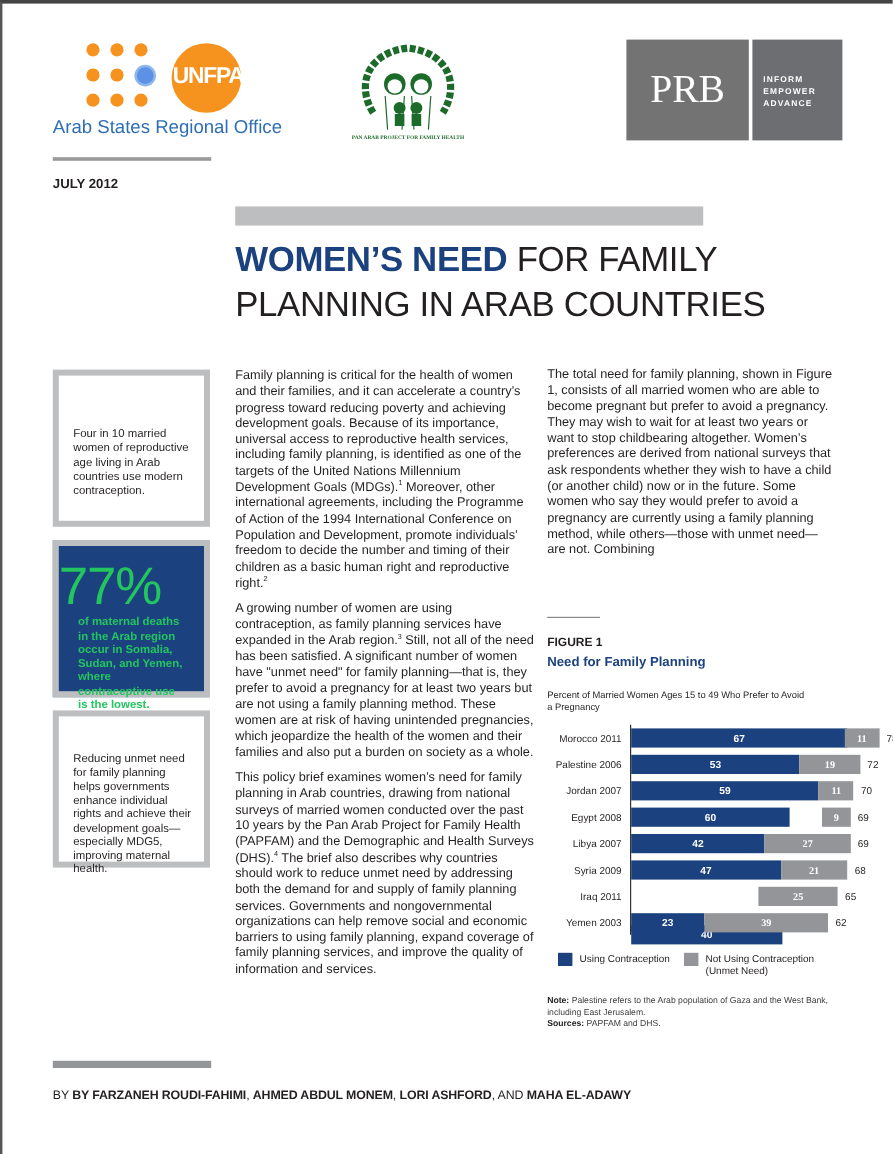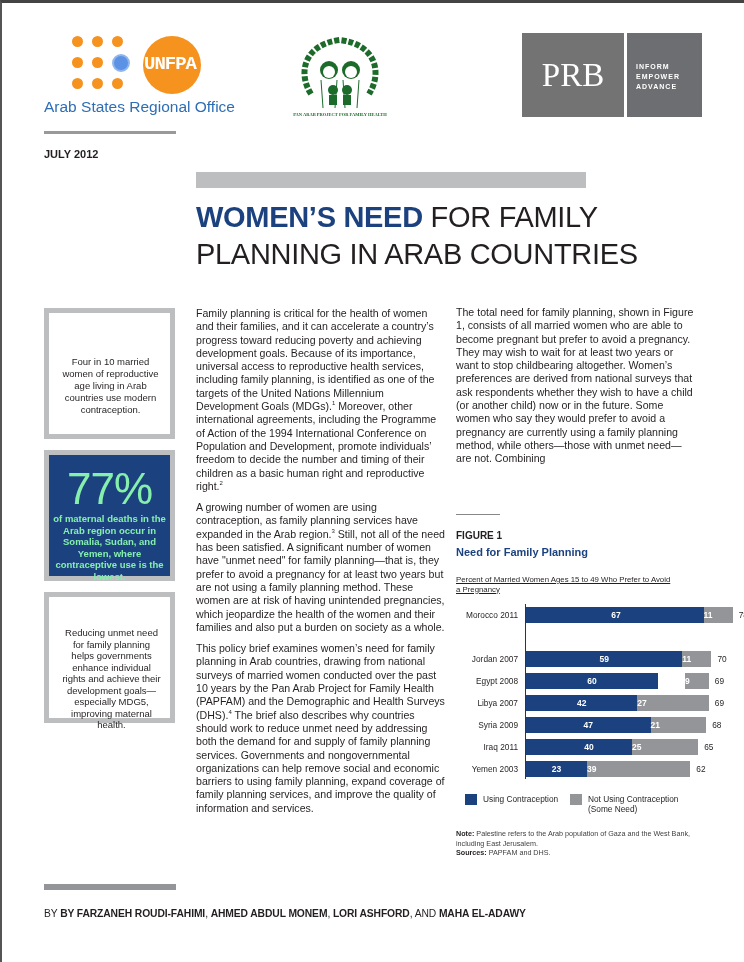--- a/index.html
+++ b/index.html
@@ -6,64 +6,64 @@
   html, body { width: 744px; height: 962px; background: #ffffff; overflow: hidden; }
   body { font-family: "Liberation Sans", sans-serif; color: #231f20; position: relative; }
   .frame { position: absolute; left: 0; top: 0; width: 744px; height: 962px; border-top: 3px solid #444; border-left: 2px solid #555; }
 
   
   .unfpa { position: absolute; left: 40px; top: 30px; width: 200px; height: 95px; }
   .dots { position: absolute; left: 32px; top: 6px; width: 70px; height: 58px; }
   .dot { position: absolute; width: 11px; height: 11px; border-radius: 50%; background: #f6921e; }
   .un-emblem { position: absolute; left: 72px; top: 24px; width: 18px; height: 18px; border-radius: 50%; background: #5b92e5; border: 2px solid #8fb7ec; }
   .unfpa-circle { position: absolute; left: 103px; top: 6px; width: 58px; height: 58px; border-radius: 50%; background: #f6921e; }
-  .unfpa-word { position: absolute; left: 104px; top: 23px; font-family: Liberation Mono, monospace; font-weight: bold; font-size: 19px; color: #fff; letter-spacing: -1px; }
+  .unfpa-word { position: absolute; left: 104px; top: 23px; font-family: Liberation Sans, sans-serif; font-weight: bold; font-size: 19px; color: #fff; letter-spacing: -1px; }
   .unfpa-sub { position: absolute; left: 4px; top: 68px; font-size: 15.5px; color: #2e6eb5; white-space: nowrap; text-align: right; }
   .unfpa-rule { position: absolute; left: 4px; top: 101px; width: 132px; height: 3px; background: #999; }
 
   .papfam { position: absolute; left: 293px; top: 32px; width: 94px; height: 92px; }
   .papfam-text { position: absolute; left: 0; top: 80px; width: 94px; font-family: "Liberation Serif", serif; font-size: 4.5px; font-weight: bold; color: #1d6b2a; text-align: center; white-space: nowrap; }
 
   .prb { position: absolute; left: 522px; top: 33px; width: 180px; height: 84px; }
   .prb-left { position: absolute; left: 0; top: 0; width: 102px; height: 84px; background: #737373; color: #fff; font-family: "Liberation Serif", serif; font-size: 33px; display: flex; align-items: center; justify-content: center; }
   .prb-right { position: absolute; left: 105px; top: 0; width: 75px; height: 84px; background: #6d6e71; color: #fff; font-size: 7px; font-weight: bold; letter-spacing: 1px; padding: 29px 0 0 9px; line-height: 10px; }
   .prb-right div { white-space: nowrap; }
 
   .date { position: absolute; left: 44px; top: 148px; font-size: 11px; font-weight: bold; color: #231f20; }
   .title-bar { position: absolute; left: 196px; top: 172px; width: 390px; height: 16px; background: #bcbec0; }
   .title { position: absolute; left: 196px; top: 199px; width: 460px; font-size: 29px; line-height: 37px; color: #231f20; letter-spacing: -0.3px; }
   .title .strong { color: #1b427f; font-weight: bold; }
 
   
-  .box { position: absolute; left: 44px; width: 131px; border: 5px solid #bcbec0; text-align: center; }
+  .box { position: absolute; left: 44px; width: 131px; border: 5px solid #bcbec0; }
   .box1 { top: 308px; height: 131px; background: #fff; padding: 43px 10px 0 12px; font-size: 9.5px; line-height: 12px; color: #231f20; }
-  .box2 { top: 450px; height: 131px; background: #1b427f; border-color: #bcbec0; text-align: center; color: #86efac; padding-top: 10px; }
+  .box2 { top: 450px; height: 131px; background: #1b427f; border-color: #bcbec0; color: #22c55e; padding-top: 10px; }
   .box2 .big { font-size: 44px; line-height: 48px; font-weight: normal; letter-spacing: -1px; }
-  .box2 .small { font-size: 9.5px; line-height: 11.5px; font-weight: bold; padding: 0 4px; }
+  .box2 .small { font-size: 9.5px; line-height: 11.5px; font-weight: bold; padding: 0 16px; }
   .box3 { top: 592px; height: 131px; background: #fff; padding: 30px 8px 0 12px; font-size: 9.5px; line-height: 11.5px; color: #231f20; }
 
   
   .col { position: absolute; font-size: 10.6px; line-height: 13.3px; color: #231f20; }
   .col1 { left: 196px; top: 307px; width: 250px; }
   .col1 p { margin-bottom: 8px; }
   .col2 { left: 456px; top: 306px; width: 240px; }
   .h2 { font-size: 17px; line-height: 20px; color: #1b427f; margin-bottom: 4px; letter-spacing: 0.2px; }
   sup { font-size: 6px; vertical-align: super; line-height: 0; }
 
   .fig-rule { position: absolute; left: 456px; top: 514px; width: 44px; height: 1px; background: #888; }
   .fig-label { position: absolute; left: 456px; top: 530px; font-size: 10px; font-weight: bold; color: #231f20; }
   .fig-title { position: absolute; left: 456px; top: 546px; font-size: 11px; font-weight: bold; color: #1b427f; }
-  .chart-sub { position: absolute; left: 456px; top: 575px; width: 220px; font-size: 7.8px; line-height: 9.5px; color: #231f20; text-decoration: underline; }
+  .chart-sub { position: absolute; left: 456px; top: 575px; width: 220px; font-size: 7.8px; line-height: 9.5px; color: #231f20; }
 
   .chart { position: absolute; left: 456px; top: 604px; width: 270px; height: 180px; }
   .axis { position: absolute; left: 69px; top: 0; width: 1px; height: 175px; background: #333; }
   .row { position: absolute; left: 0; height: 16px; width: 270px; }
   .row .lab { position: absolute; left: 0; width: 62px; text-align: right; font-size: 8.3px; line-height: 16px; color: #231f20; white-space: nowrap; }
   .row .bar-use { position: absolute; left: 70px; top: 0; height: 16px; background: #1b427f; color: #fff; font-size: 8.5px; font-weight: bold; line-height: 16px; text-align: center; }
-  .row .bar-unmet { position: absolute; top: 0; height: 16px; background: #939598; color: #fff; font-size: 8.5px; font-weight: bold; line-height: 16px; text-align: left; }
+  .row .bar-unmet { position: absolute; top: 0; height: 16px; background: #939598; color: #fff; font-size: 8.5px; font-weight: bold; line-height: 16px; text-align: center; font-family: Liberation Serif, serif; }
   .row .total { position: absolute; top: 0; font-size: 8.3px; line-height: 16px; color: #231f20; }
 
   .legend { position: absolute; left: 465px; top: 793px; width: 240px; font-size: 8.3px; line-height: 10px; color: #231f20; }
   .leg-item { position: absolute; top: 0; }
   .leg-sw { position: absolute; left: 0; top: 1px; width: 12px; height: 11px; }
   .leg-text { position: absolute; left: 18px; top: 1px; white-space: nowrap; }
 
   .note { position: absolute; left: 456px; top: 829px; width: 240px; font-size: 7.2px; line-height: 9.5px; color: #414042; }
   .note b { color: #231f20; }
 
@@ -149,20 +149,26 @@
 <div class="chart-sub">Percent of Married Women Ages 15 to 49 Who Prefer to Avoid a Pregnancy</div>
 
 <div class="chart" id="chart">
   <div class="axis"></div>
 <div class="row" style="top: 3px;">
       <div class="lab">Morocco 2011</div>
       <div class="bar-use" style="width: 180px;">67</div>
       <div class="bar-unmet" style="left: 247.55px; width: 29.15px;">11</div>
       <div class="total" style="left: 282.7px;">78</div>
     </div>
+    <div class="row" style="top: 25px;">
+      <div class="lab">Palestine 2006</div>
+      <div class="bar-use" style="width: 140.45px;">53</div>
+      <div class="bar-unmet" style="left: 210.45px; width: 50.35px;">19</div>
+      <div class="total" style="left: 266.8px;">72</div>
+    </div>
     <div class="row" style="top: 47px;">
       <div class="lab">Jordan 2007</div>
       <div class="bar-use" style="width: 156.35px;">59</div>
       <div class="bar-unmet" style="left: 226.35px; width: 29.15px;">11</div>
       <div class="total" style="left: 261.5px;">70</div>
     </div>
     <div class="row" style="top: 69px;">
       <div class="lab">Egypt 2008</div>
       <div class="bar-use" style="width: 132px;">60</div>
       <div class="bar-unmet" style="left: 229px; width: 23.85px;">9</div>
@@ -175,40 +181,40 @@
       <div class="total" style="left: 258.85px;">69</div>
     </div>
     <div class="row" style="top: 113px;">
       <div class="lab">Syria 2009</div>
       <div class="bar-use" style="width: 124.55px;">47</div>
       <div class="bar-unmet" style="left: 194.55px; width: 55.65px;">21</div>
       <div class="total" style="left: 256.2px;">68</div>
     </div>
     <div class="row" style="top: 135px;">
       <div class="lab">Iraq 2011</div>
-      <div class="bar-use" style="width: 126px;">40</div>
+      <div class="bar-use" style="width: 126px; margin-top: 32px;">40</div>
       <div class="bar-unmet" style="left: 176px; width: 66.25px;">25</div>
       <div class="total" style="left: 248.25px;">65</div>
     </div>
     <div class="row" style="top: 157px;">
       <div class="lab">Yemen 2003</div>
       <div class="bar-use" style="width: 60.95px;">23</div>
       <div class="bar-unmet" style="left: 130.95px; width: 103.35px;">39</div>
       <div class="total" style="left: 240.3px;">62</div>
     </div>
   </div>
 
 <div class="legend">
   <div class="leg-item" style="left:0">
     <div class="leg-sw" style="background:#1b427f"></div>
     <div class="leg-text">Using Contraception</div>
   </div>
   <div class="leg-item" style="left:105px;width:120px">
     <div class="leg-sw" style="background:#939598"></div>
-    <div class="leg-text" style="white-space:normal;width:100px">Not Using Contraception (Some Need)</div>
+    <div class="leg-text" style="white-space:normal;width:100px">Not Using Contraception (Unmet Need)</div>
   </div>
 </div>
 
 <div class="note">
   <b>Note:</b><span> Palestine refers to the Arab population of Gaza and the West Bank, including East Jerusalem.</span><br>
   <b>Sources:</b><span> PAPFAM and DHS.</span>
 </div>
 
 <div class="foot-rule"></div>
 <div class="byline">

